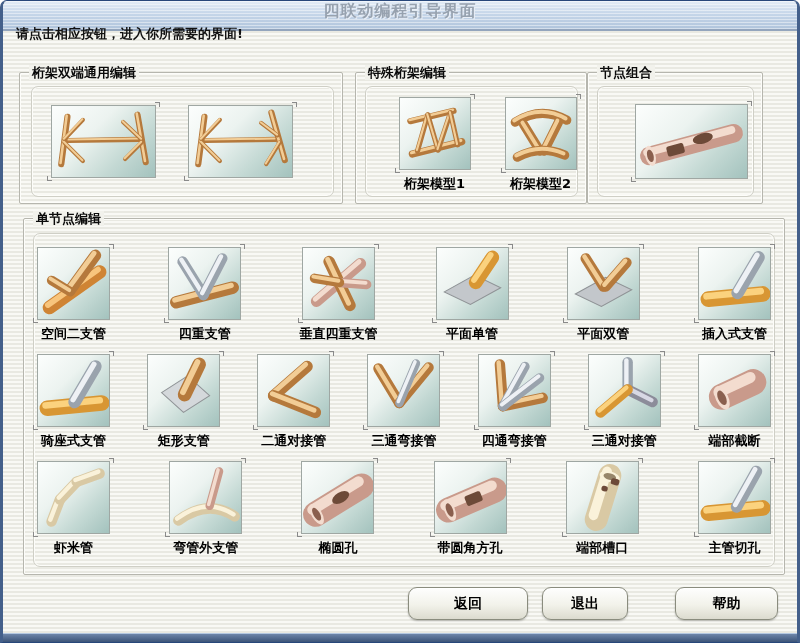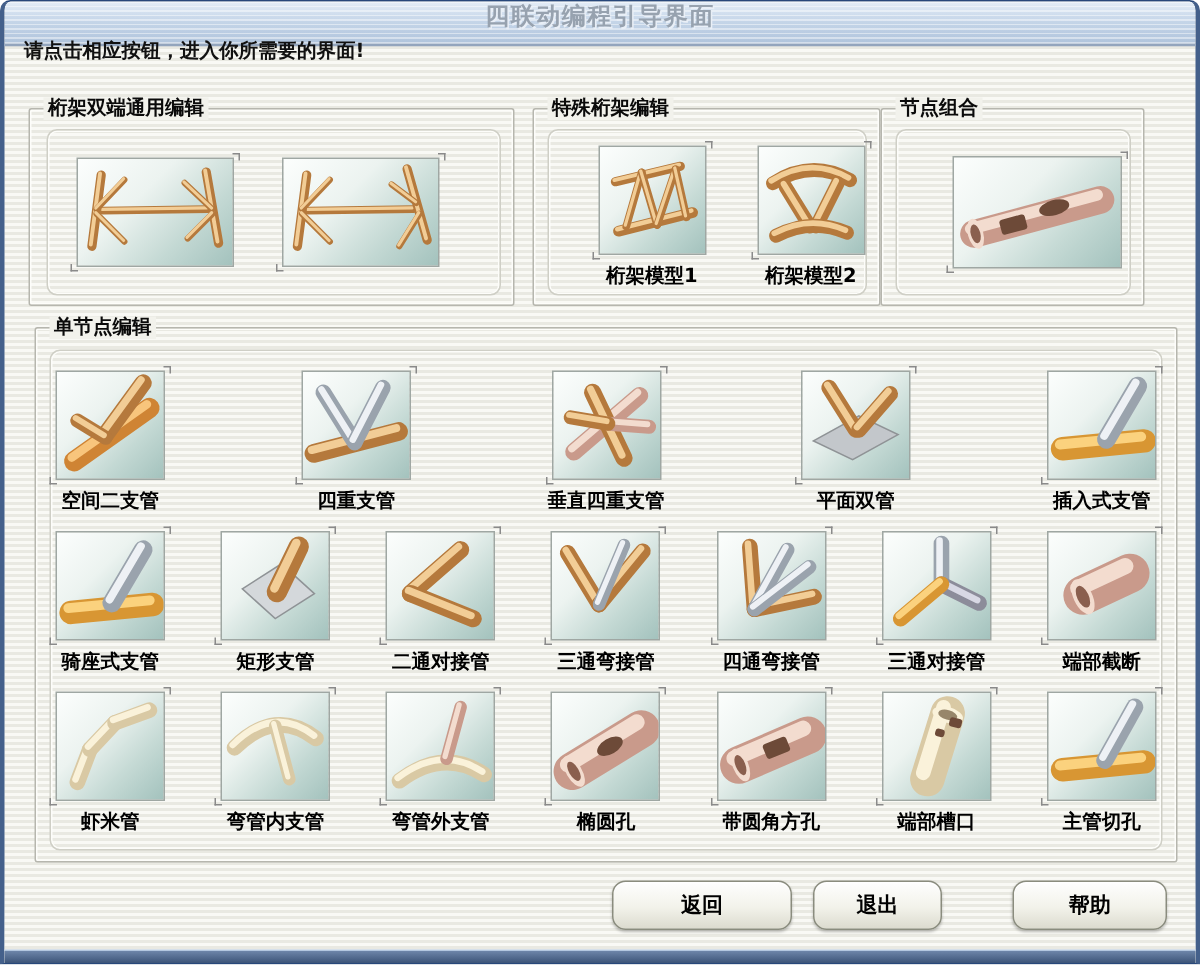--- a/index.html
+++ b/index.html
@@ -204,20 +204,30 @@
                 <line x1="35" y1="33" x2="61" y2="35" stroke="#f3dccf" stroke-width="3.78" stroke-linecap="round" transform="translate(-1.08,-1.6199999999999999)"></line>
                 <line x1="35" y1="33" x2="11" y2="29" stroke="#b5793c" stroke-width="9" stroke-linecap="round"></line>
                 <line x1="35" y1="33" x2="11" y2="29" stroke="#f2cd96" stroke-width="3.78" stroke-linecap="round" transform="translate(-1.08,-1.6199999999999999)"></line>
               </svg>
             </div>
             <div class="tile-label">垂直四重支管</div>
           </div>
           <div class="tile">
             <div class="tile-img" style="width: 73px; height: 73px;">
               <svg viewBox="0 0 68 68">
+                <polygon points="7,42 36,26 61,38 32,54" fill="#c3c7cb" stroke="#8f9396" stroke-width="1"></polygon>
+                <line x1="37" y1="33" x2="53" y2="9" stroke="#d89633" stroke-width="13" stroke-linecap="round"></line>
+                <line x1="37" y1="33" x2="53" y2="9" stroke="#fbd27e" stroke-width="5.46" stroke-linecap="round" transform="translate(-1.56,-2.34)"></line>
+              </svg>
+            </div>
+            <div class="tile-label">平面单管</div>
+          </div>
+          <div class="tile">
+            <div class="tile-img" style="width: 73px; height: 73px;">
+              <svg viewBox="0 0 68 68">
                 <polygon points="7,44 36,28 61,40 32,56" fill="#c3c7cb" stroke="#8f9396" stroke-width="1"></polygon>
                 <line x1="34" y1="37" x2="17" y2="10" stroke="#b5793c" stroke-width="10" stroke-linecap="round"></line>
                 <line x1="34" y1="37" x2="17" y2="10" stroke="#f2cd96" stroke-width="4.2" stroke-linecap="round" transform="translate(-1.2,-1.7999999999999998)"></line>
                 <line x1="36" y1="37" x2="56" y2="14" stroke="#b5793c" stroke-width="10" stroke-linecap="round"></line>
                 <line x1="36" y1="37" x2="56" y2="14" stroke="#f2cd96" stroke-width="4.2" stroke-linecap="round" transform="translate(-1.2,-1.7999999999999998)"></line>
               </svg>
             </div>
             <div class="tile-label">平面双管</div>
           </div>
           <div class="tile">
@@ -328,31 +338,20 @@
                 <line x1="21" y1="36" x2="37" y2="19" stroke="#faf2da" stroke-width="4.2" stroke-linecap="round" transform="translate(-1.2,-1.7999999999999998)"></line>
                 <line x1="37" y1="19" x2="59" y2="11" stroke="#d9c9a4" stroke-width="10" stroke-linecap="round"></line>
                 <line x1="37" y1="19" x2="59" y2="11" stroke="#faf2da" stroke-width="4.2" stroke-linecap="round" transform="translate(-1.2,-1.7999999999999998)"></line>
               </svg>
             </div>
             <div class="tile-label">虾米管</div>
           </div>
           <div class="tile">
             <div class="tile-img" style="width: 73px; height: 73px;">
               <svg viewBox="0 0 68 68">
-                <path d="M8,35 Q34,9 60,29" fill="none" stroke="#d9c9a4" stroke-width="10" stroke-linecap="round"></path>
-                <path d="M8,35 Q34,9 60,29" fill="none" stroke="#faf2da" stroke-width="4.2" stroke-linecap="round" transform="translate(-1.2,-1.7999999999999998)"></path>
-                <line x1="34" y1="21" x2="43" y2="55" stroke="#d9c9a4" stroke-width="8" stroke-linecap="round"></line>
-                <line x1="34" y1="21" x2="43" y2="55" stroke="#faf2da" stroke-width="3.36" stroke-linecap="round" transform="translate(-0.96,-1.44)"></line>
-              </svg>
-            </div>
-            <div class="tile-label">弯管内支管</div>
-          </div>
-          <div class="tile">
-            <div class="tile-img" style="width: 73px; height: 73px;">
-              <svg viewBox="0 0 68 68">
                 <path d="M8,56 Q36,35 62,52" fill="none" stroke="#d9c9a4" stroke-width="10" stroke-linecap="round"></path>
                 <path d="M8,56 Q36,35 62,52" fill="none" stroke="#faf2da" stroke-width="4.2" stroke-linecap="round" transform="translate(-1.2,-1.7999999999999998)"></path>
                 <line x1="38" y1="42" x2="47" y2="9" stroke="#c99a8b" stroke-width="8" stroke-linecap="round"></line>
                 <line x1="38" y1="42" x2="47" y2="9" stroke="#f3dccf" stroke-width="3.36" stroke-linecap="round" transform="translate(-0.96,-1.44)"></line>
               </svg>
             </div>
             <div class="tile-label">弯管外支管</div>
           </div>
           <div class="tile">
             <div class="tile-img" style="width: 73px; height: 73px;">

